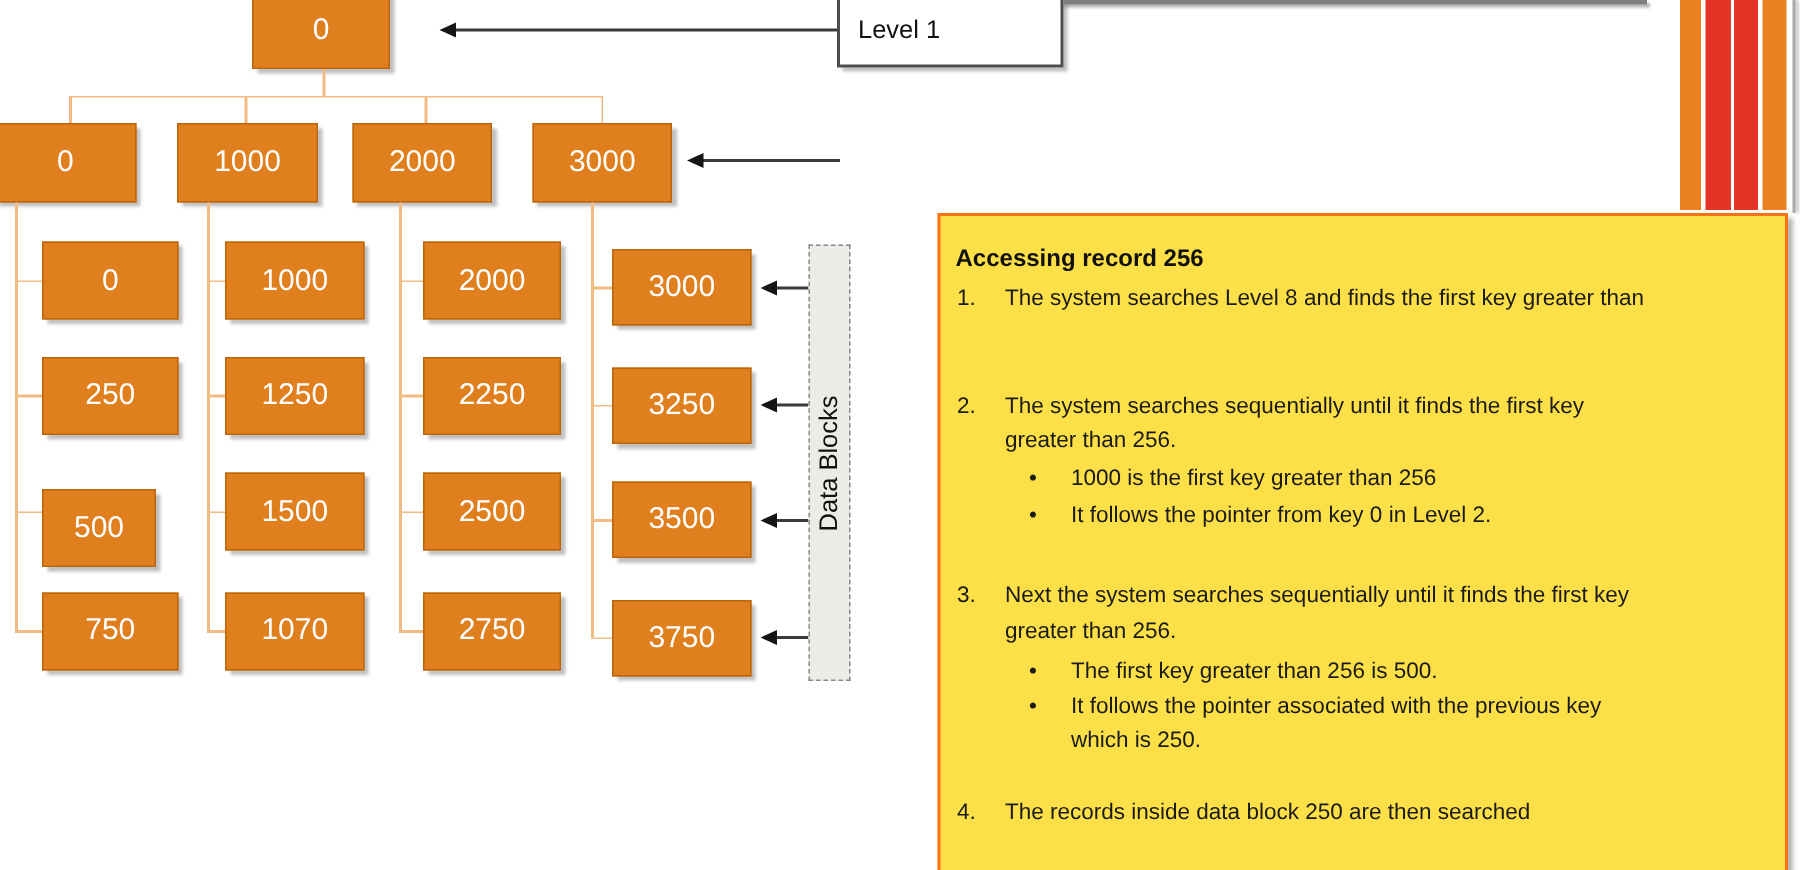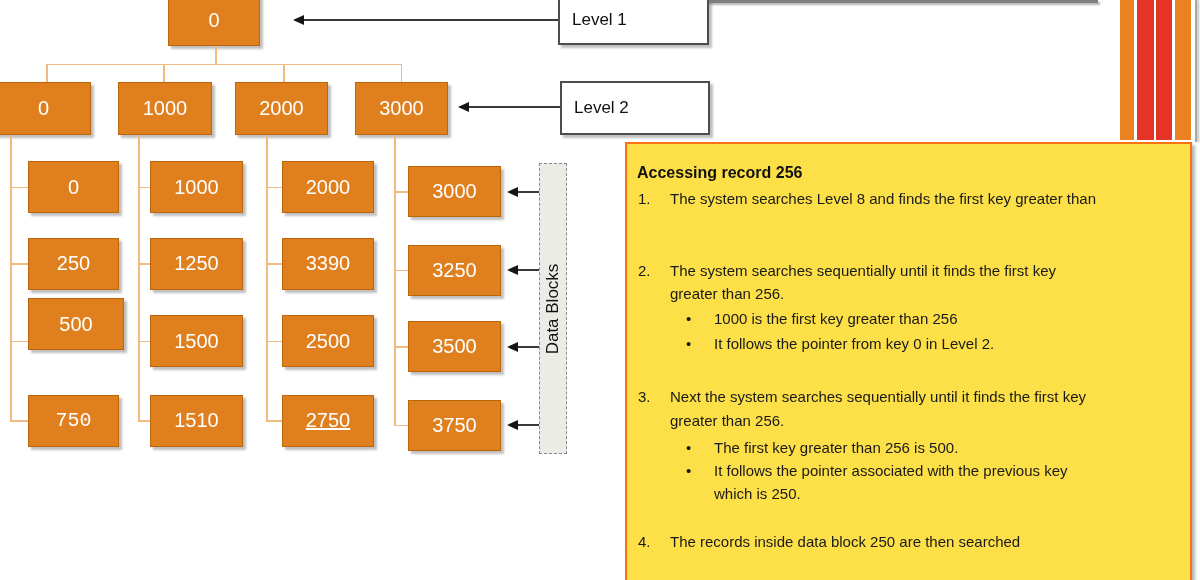--- a/index.html
+++ b/index.html
@@ -71,21 +71,20 @@
   <div class="conn" style="left:283px;top:64px;width:1.5px;height:19px;"></div>
   <div class="conn" style="left:400.5px;top:64px;width:1.5px;height:19px;"></div>
 
   <div class="obox" style="left:-4px;top:82px;width:95px;height:53px;">0</div>
   <div class="obox" style="left:118px;top:82px;width:94px;height:53px;">1000</div>
   <div class="obox" style="left:235px;top:82px;width:93px;height:53px;">2000</div>
   <div class="obox" style="left:355px;top:82px;width:93px;height:53px;">3000</div>
 
   <div class="dline" style="left:468px;top:106px;width:92px;height:2px;"></div>
   <div class="ah-left" style="left:458px;top:102px;"></div>
-  <div class="lbox" style="left:560px;top:81px;width:150px;height:54px;">Level 2</div>
 
   <div class="conn" style="left:10px;top:135px;width:1.5px;height:285px;"></div>
   <div class="conn" style="left:138px;top:135px;width:1.5px;height:285px;"></div>
   <div class="conn" style="left:266px;top:135px;width:1.5px;height:285px;"></div>
   <div class="conn" style="left:394px;top:135px;width:1.5px;height:290px;"></div>
 
   <div class="conn" style="left:10px;top:186.5px;width:18px;height:1.5px;"></div>
   <div class="conn" style="left:10px;top:263px;width:18px;height:1.5px;"></div>
   <div class="conn" style="left:10px;top:340.5px;width:18px;height:1.5px;"></div>
   <div class="conn" style="left:10px;top:420px;width:18px;height:1.5px;"></div>
@@ -100,32 +99,32 @@
   <div class="conn" style="left:266px;top:340.5px;width:17px;height:1.5px;"></div>
   <div class="conn" style="left:266px;top:420px;width:17px;height:1.5px;"></div>
 
   <div class="conn" style="left:394px;top:191px;width:15px;height:1.5px;"></div>
   <div class="conn" style="left:394px;top:269.5px;width:15px;height:1.5px;"></div>
   <div class="conn" style="left:394px;top:346px;width:15px;height:1.5px;"></div>
   <div class="conn" style="left:394px;top:424.5px;width:15px;height:1.5px;"></div>
 
   <div class="obox" style="left:28px;top:161px;width:91px;height:52px;">0</div>
   <div class="obox" style="left:28px;top:237.5px;width:91px;height:52px;">250</div>
-  <div class="obox" style="left:28px;top:298px;width:96px;height:52px;">500</div>
-  <div class="obox" style="left:28px;top:394.5px;width:91px;height:52px;font-family:Liberation Mono, monospace;">750</div>
+  <div class="obox" style="left:28px;top:326px;width:76px;height:52px;">500</div>
+  <div class="obox" style="left:28px;top:394.5px;width:91px;height:52px;">750</div>
 
   <div class="obox" style="left:150px;top:161px;width:93px;height:52px;">1000</div>
   <div class="obox" style="left:150px;top:237.5px;width:93px;height:52px;">1250</div>
   <div class="obox" style="left:150px;top:315px;width:93px;height:52px;">1500</div>
-  <div class="obox" style="left:150px;top:394.5px;width:93px;height:52px;">1510</div>
+  <div class="obox" style="left:150px;top:394.5px;width:93px;height:52px;">1070</div>
 
   <div class="obox" style="left:282px;top:161px;width:92px;height:52px;">2000</div>
-  <div class="obox" style="left:282px;top:237.5px;width:92px;height:52px;">3390</div>
+  <div class="obox" style="left:282px;top:237.5px;width:92px;height:52px;">2250</div>
   <div class="obox" style="left:282px;top:315px;width:92px;height:52px;">2500</div>
-  <div class="obox" style="left:282px;top:394.5px;width:92px;height:52px;text-decoration:underline;">2750</div>
+  <div class="obox" style="left:282px;top:394.5px;width:92px;height:52px;">2750</div>
 
   <div class="obox" style="left:408px;top:166px;width:93px;height:51px;">3000</div>
   <div class="obox" style="left:408px;top:244.5px;width:93px;height:51px;">3250</div>
   <div class="obox" style="left:408px;top:321px;width:93px;height:51px;">3500</div>
   <div class="obox" style="left:408px;top:399.5px;width:93px;height:51px;">3750</div>
 
   <div class="dline" style="left:517px;top:190.5px;width:22px;height:2px;"></div>
   <div class="ah-left" style="left:507px;top:186.5px;"></div>
   <div class="dline" style="left:517px;top:269px;width:22px;height:2px;"></div>
   <div class="ah-left" style="left:507px;top:265px;"></div>

